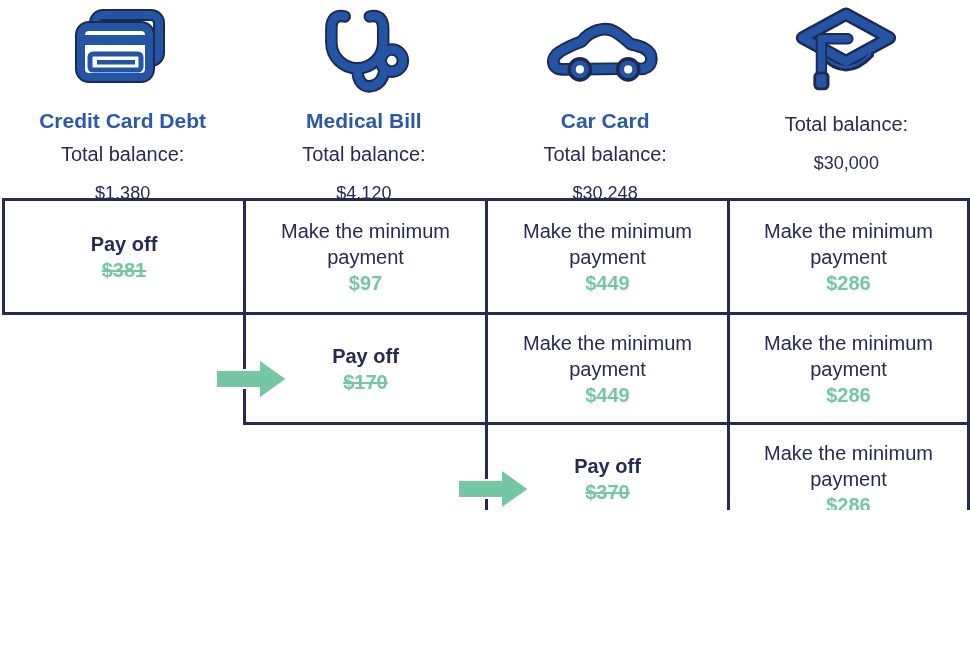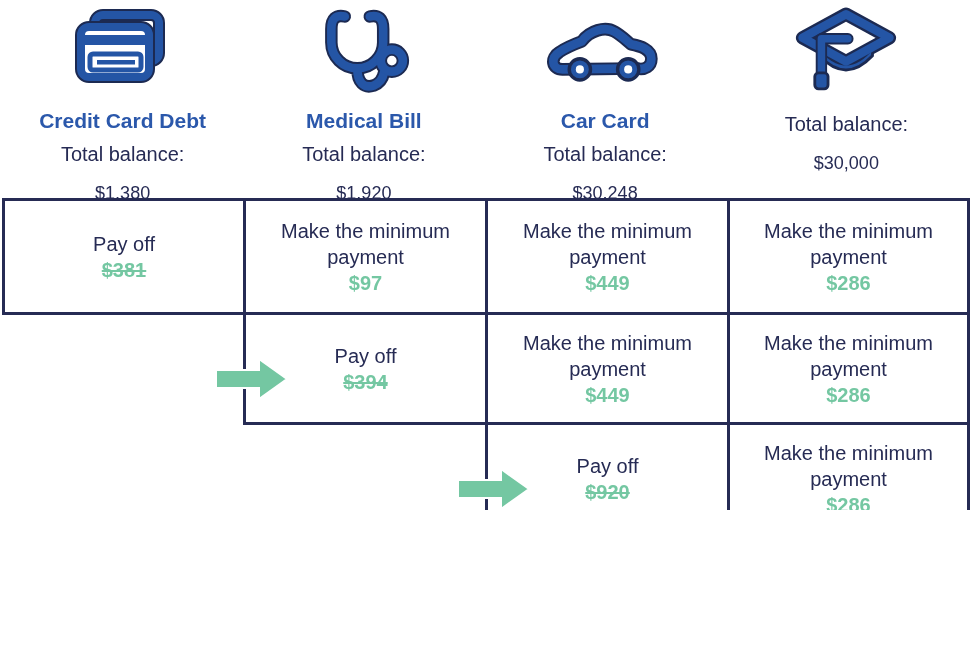--- a/index.html
+++ b/index.html
@@ -17,21 +17,21 @@
   .col-title{font-size:21px;font-weight:bold;color:var(--title-blue);margin-top:7px;line-height:1.1;}
   .balance-label{font-size:20px;font-weight:normal;color:var(--navy);margin-top:11px;line-height:1.15;}
   .balance{font-size:18px;color:var(--navy);margin-top:17px;line-height:1.15;}
 
   
   .cell{position:absolute;box-sizing:border-box;border:3px solid var(--border);
         background:#fff;display:flex;flex-direction:column;align-items:center;justify-content:center;text-align:center;}
   .x0{left:2px;width:244px}.x1{left:243px;width:245px}.x2{left:485px;width:245px}.x3{left:727px;width:243px}
   .y0{top:198px;height:117px}.y1{top:312px;height:113px}.y2{top:422px;height:113px}.y3{top:532px;height:119px}
   .cell-label{font-size:20px;color:var(--navy);line-height:1.3;max-width:205px;}
-  .payoff .cell-label{font-weight:normal;}
+  .payoff .cell-label{font-weight:bold;}
   .cell-amount{font-size:20px;font-weight:bold;color:var(--green);line-height:1.3;}
   .strike{text-decoration:line-through;}
 
   
   .arrow{position:absolute;width:74px;height:46px;}
   .arrow-r2{left:215px;top:356px}
   .arrow-r3{left:457px;top:466px}
   .arrow-r4{left:699px;top:579px}
 
   
@@ -71,21 +71,21 @@
             <path id="steth" d="M 30,13 Q 16,10 16,26 L 16,40 A 27,27 0 0 0 70,40 L 70,26 Q 70,10 56,13 M 43,67 C 43,82 50,88 60,85 C 68,82 70,76 71,71"></path>
           </defs>
           <use href="#steth" class="ol" stroke-width="13" stroke-linecap="round"></use>
           <circle cx="79" cy="59" r="11.5" class="ol" stroke-width="13"></circle>
           <use href="#steth" class="bl" stroke-width="9" stroke-linecap="round"></use>
           <circle cx="79" cy="59" r="11.5" class="bl" stroke-width="9" fill="#fff"></circle>
         </svg>
       </div>
       <div class="col-title">Medical Bill</div>
       <div class="balance-label">Total balance:</div>
-      <div class="balance">$1,920</div>
+      <div class="balance">$4,120</div>
     </div>
 
     <div class="hcol">
       <div class="icon-box">
         <svg width="116" height="72" viewBox="0 0 120 72">
           <defs>
             <path id="carbody" d="M 16,54 C 5,54 3,42 13,36 C 20,31 28,28 36,25 C 44,14 60,9 70,15 C 77,19 82,24 87,28 C 97,30 108,33 108,43 C 108,51 101,55 93,53 L 16,54 Z"></path>
           </defs>
           <use href="#carbody" class="ol" stroke-width="13" stroke-linejoin="round"></use>
           <use href="#carbody" class="bl" stroke-width="9" stroke-linejoin="round" fill="#fff"></use>
@@ -128,34 +128,34 @@
     <div class="cell-label">Make the minimum payment</div>
     <div class="cell-amount">$449</div>
   </div>
   <div class="cell x3 y0">
     <div class="cell-label">Make the minimum payment</div>
     <div class="cell-amount">$286</div>
   </div>
 
   <div class="cell payoff x1 y1">
     <div class="cell-label">Pay off</div>
-    <div class="cell-amount strike">$394</div>
+    <div class="cell-amount strike">$170</div>
   </div>
   <div class="cell x2 y1">
     <div class="cell-label">Make the minimum payment</div>
     <div class="cell-amount">$449</div>
   </div>
   <div class="cell x3 y1">
     <div class="cell-label">Make the minimum payment</div>
     <div class="cell-amount">$286</div>
   </div>
 
   <div class="cell payoff x2 y2">
     <div class="cell-label">Pay off</div>
-    <div class="cell-amount strike">$920</div>
+    <div class="cell-amount strike">$370</div>
   </div>
   <div class="cell x3 y2">
     <div class="cell-label">Make the minimum payment</div>
     <div class="cell-amount">$286</div>
   </div>
 
   <div class="cell payoff x3 y3">
     <div class="cell-label">Pay off</div>
     <div class="cell-amount strike">$1,726</div>
   </div>

